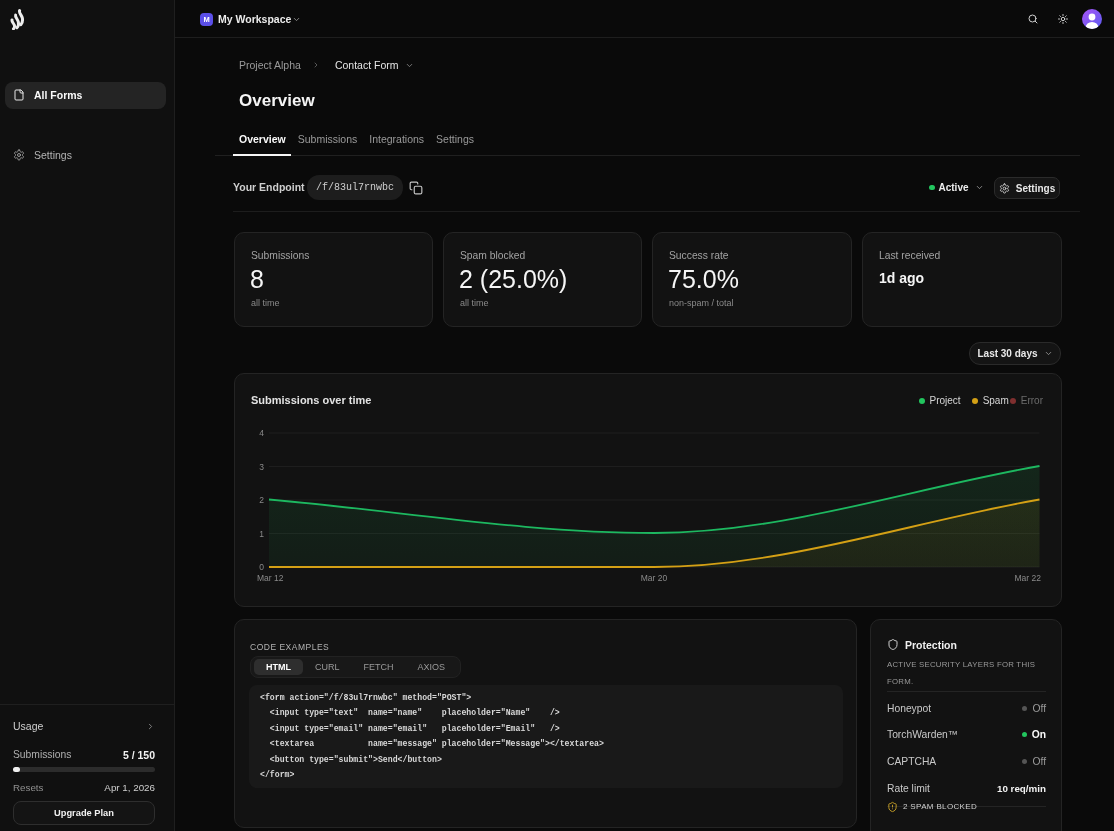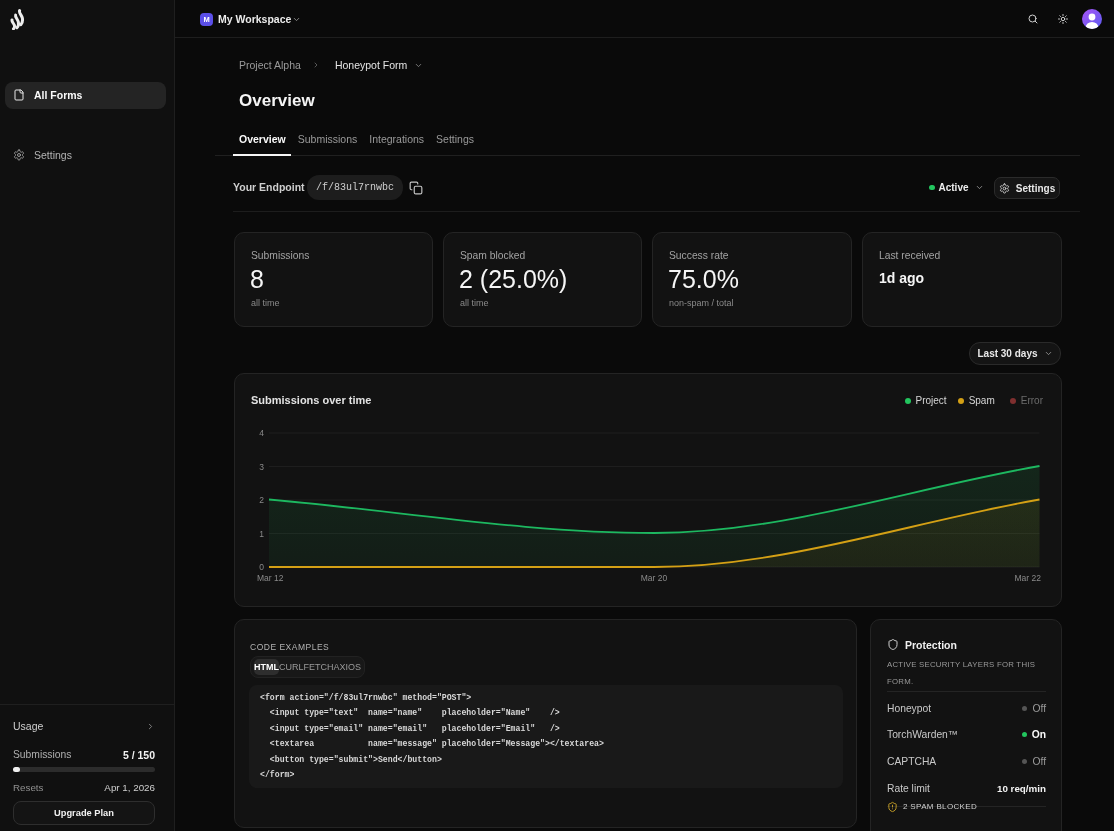--- a/index.html
+++ b/index.html
@@ -60,21 +60,21 @@
 
 #chartcard { left:234px; top:373px; width:828px; height:234px; }
 #charttitle { position:absolute; left:16px; top:20px; font-size:11px; font-weight:bold; color:#e3e3e3; }
 #legend { position:absolute; right:18px; top:21px; display:flex; align-items:center; font-size:10px; color:#d6d6d6; }
 .ldot { width:6px; height:6px; border-radius:50%; margin-right:5px; }
 
 #codecard { left:234px; top:619px; width:623px; height:209px; }
 #codehead { position:absolute; left:15px; top:22px; font-size:8.5px; letter-spacing:0.5px; color:#b3b3b3; }
 #codetabs { position:absolute; left:15px; top:36px; height:22px; background:#181818; border:1px solid #222;
   border-radius:8px; display:flex; align-items:center; padding:0 3px; font-size:9px; color:#9a9a9a; }
-#codetabs .ct { padding:0 0; }
+#codetabs .ct { padding:0 12px; }
 #codetabs .ct.on { background:#2e2e2e; border-radius:5px; color:#fff; font-weight:bold; height:16px;
   display:flex; align-items:center; }
 #codeblock { position:absolute; left:14px; top:65px; width:594px; height:103px; background:#191919;
   border-radius:8px; padding:5px 11px; font-family:"Liberation Mono",monospace; font-size:8.2px;
   font-weight:bold; color:#d8d8d8; line-height:15.4px; white-space:pre; }
 
 #protcard { left:870px; top:619px; width:192px; height:230px; }
 #prottitle { position:absolute; left:34px; top:19px; font-size:10.5px; font-weight:bold; color:#f0f0f0; }
 #protdesc { position:absolute; left:16px; top:37px; width:154px; font-size:7.8px; letter-spacing:0.25px;
   color:#9a9a9a; line-height:16.8px; }
@@ -162,21 +162,21 @@
         <ellipse cx="10" cy="18.5" rx="6.3" ry="5.5" fill="#fff"></ellipse>
       </svg>
   </div>
 </div>
 
 <div id="crumbs">
   <span>Project Alpha</span>
   <svg style="margin:0 15px 0 11px;" width="8" height="8" viewBox="0 0 24 24" fill="none" stroke="#6a6a6a" stroke-width="2.4" stroke-linecap="round" stroke-linejoin="round">
       <path d="m9 18 6-6-6-6"></path>
     </svg>
-  <span style="color:#e5e5e5;">Honeypot Form</span>
+  <span style="color:#e5e5e5;">Contact Form</span>
   <svg style="margin-left:7px;" width="9" height="9" viewBox="0 0 24 24" fill="none" stroke="#8a8a8a" stroke-width="2.2" stroke-linecap="round" stroke-linejoin="round">
       <path d="m6 9 6 6 6-6"></path>
     </svg>
 </div>
 <div id="h1">Overview</div>
 <div id="tabs">
   <div class="tab on">Overview</div>
   <div class="tab">Submissions</div>
   <div class="tab">Integrations</div>
   <div class="tab">Settings</div>
@@ -230,21 +230,21 @@
   <svg style="margin-left:6px;" width="9" height="9" viewBox="0 0 24 24" fill="none" stroke="#9a9a9a" stroke-width="2.2" stroke-linecap="round" stroke-linejoin="round">
       <path d="m6 9 6 6 6-6"></path>
     </svg>
 </div>
 <div class="card" id="chartcard">
   <div id="charttitle">Submissions over time</div>
   <div id="legend">
     <span class="ldot" style="background:#22c55e;"></span>
       <span style="margin-right:11px;">Project</span>
     <span class="ldot" style="background:#d4a015;"></span>
-      <span style="margin-right:15px;">Spam</span>
+      <span style="margin-right:1px;">Spam</span>
     <span class="ldot" style="background:#7f2f2f;"></span>
       <span style="color:#6b6b6b;">Error</span>
   </div>
   <svg class="abs" style="left:0; top:0;" width="826" height="232" viewBox="0 0 826 232">
     <defs>
       <linearGradient id="gg" x1="0" y1="58" x2="0" y2="193" gradientUnits="userSpaceOnUse">
         <stop offset="0" stop-color="#22c55e" stop-opacity="0.13"></stop>
         <stop offset="1" stop-color="#22c55e" stop-opacity="0.06"></stop>
       </linearGradient>
       <linearGradient id="og" x1="0" y1="58" x2="0" y2="193" gradientUnits="userSpaceOnUse">

